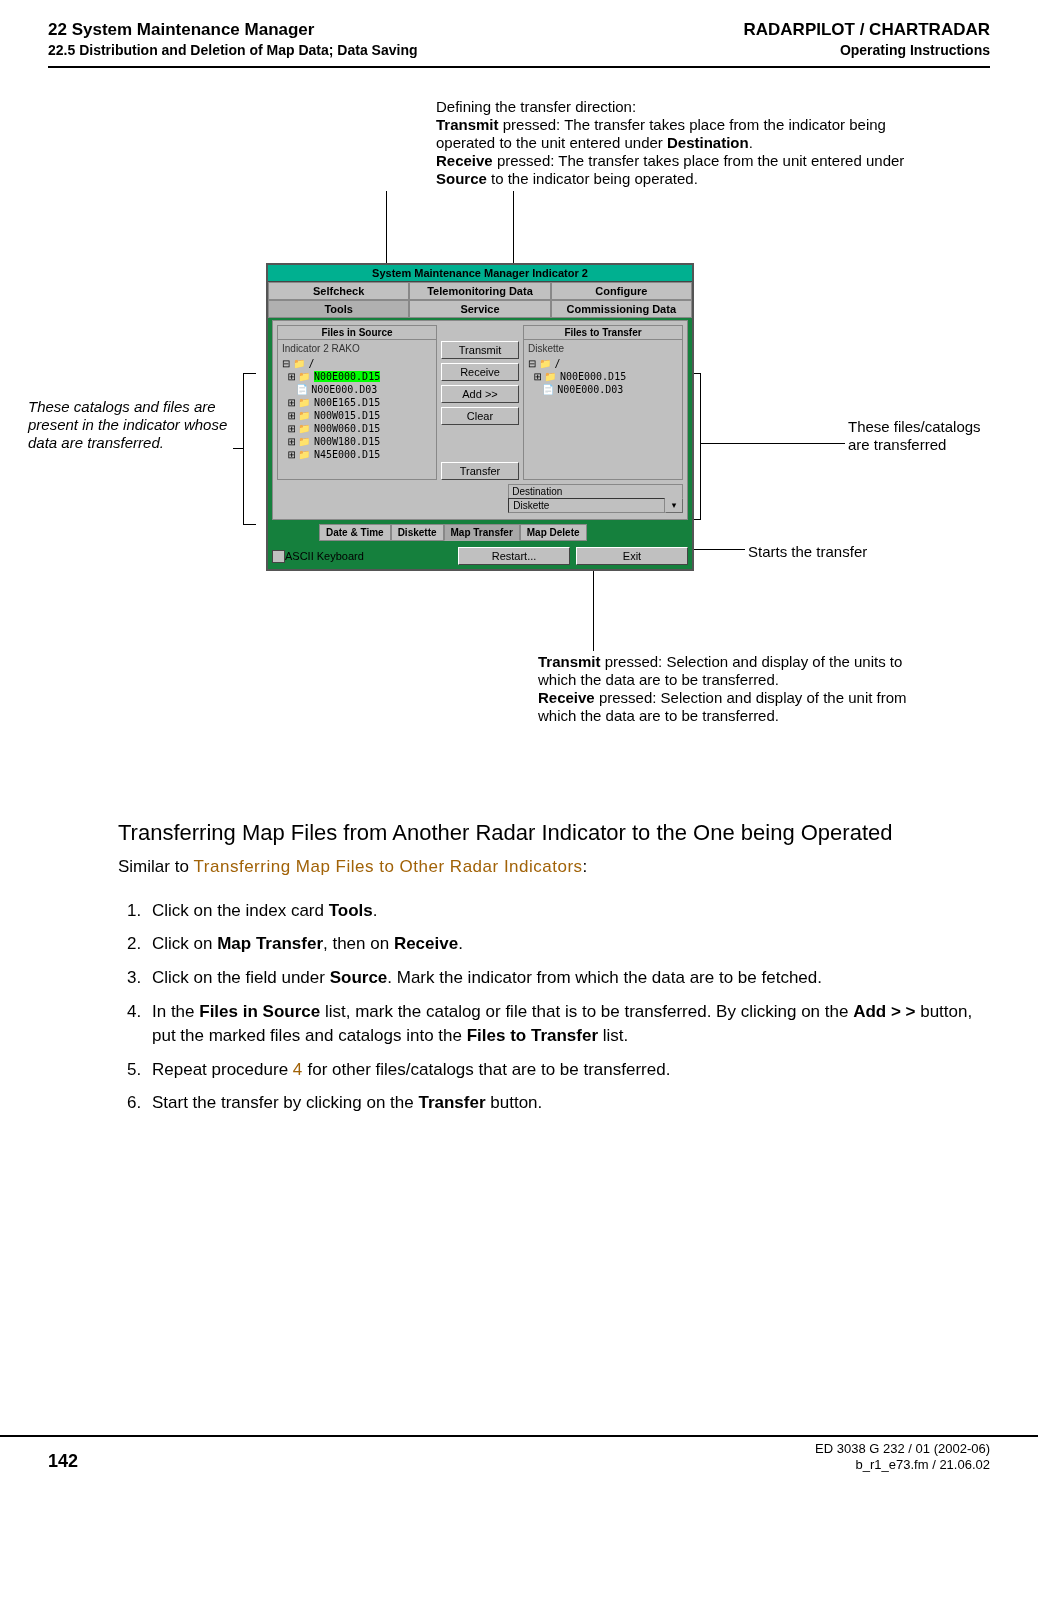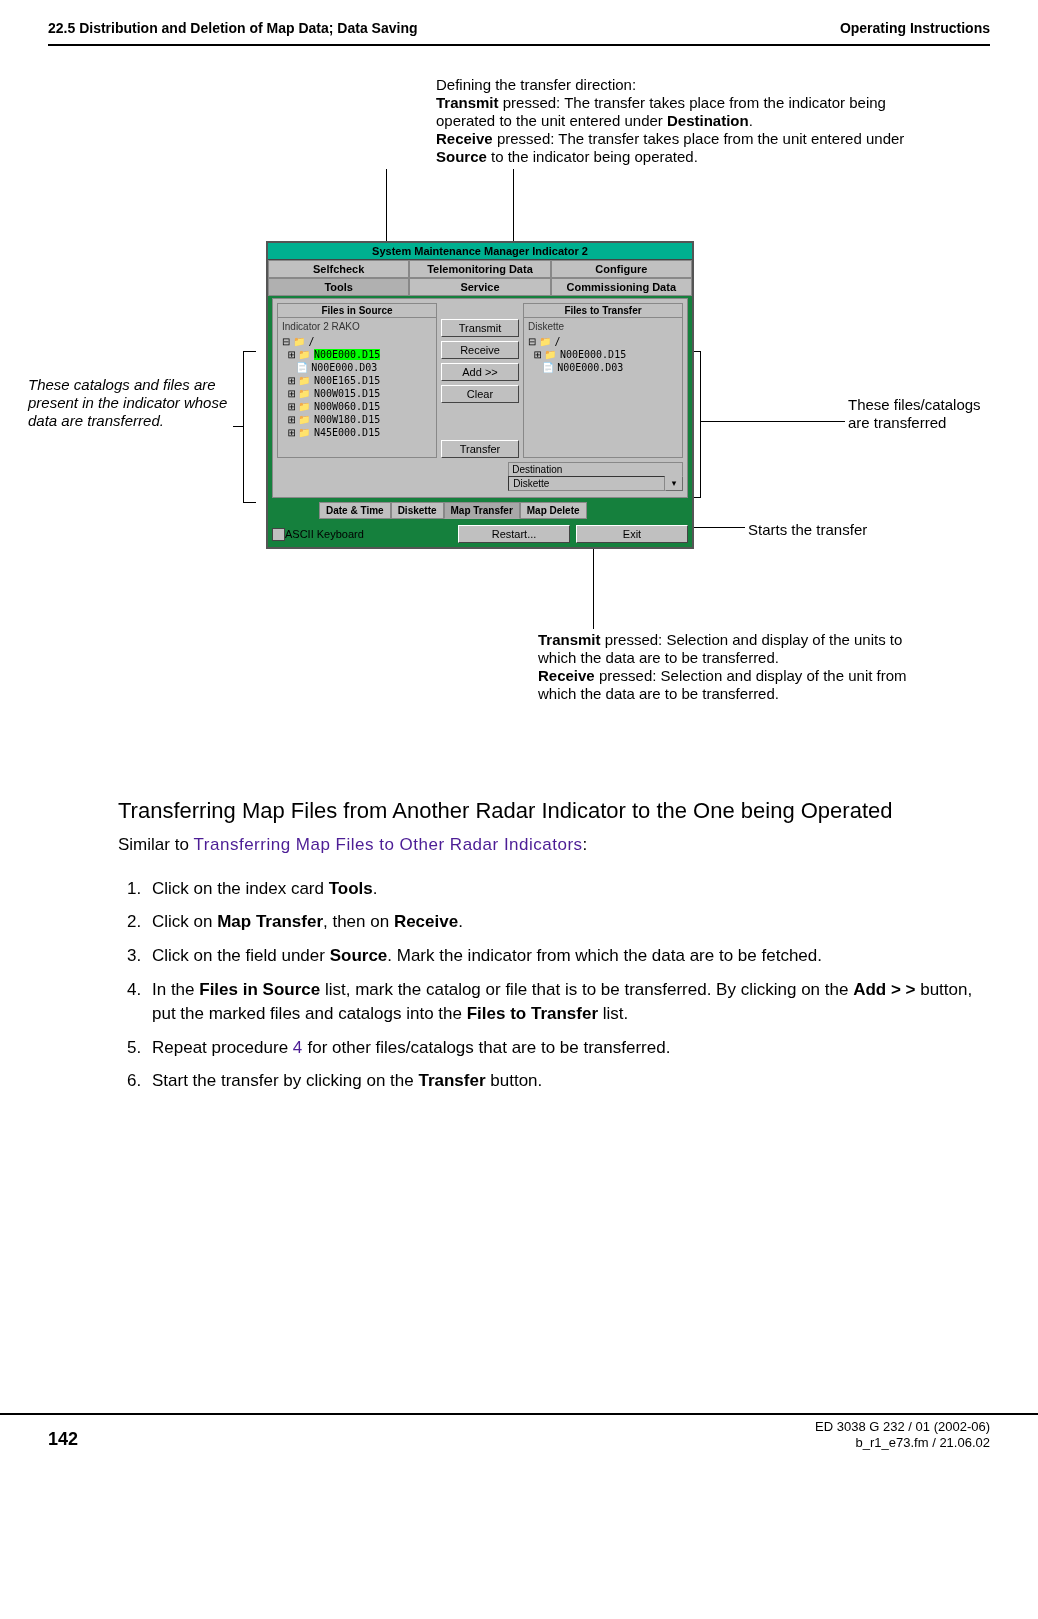--- a/index.html
+++ b/index.html
@@ -318,21 +318,21 @@
   
   .section-h {
     font-weight: normal;
     font-size: 22px;
     margin: 30px 0 8px 0;
   }
   .intro {
     font-size: 17px;
     margin: 0 0 10px 0;
   }
-  .link { color: #4c1d95; letter-spacing: 0.5px; }
+  .link { color: #a16207; letter-spacing: 0.5px; }
   ol.steps {
     font-size: 17px;
     line-height: 1.4;
     padding-left: 28px;
     margin: 6px 0 0 0;
   }
   ol.steps li { margin-bottom: 10px; padding-left: 6px; }
 
   .footer {
     margin-top: 280px;
@@ -353,20 +353,24 @@
     text-align: right;
     font-size: 13px;
     line-height: 1.2;
   }
 </style>
 </head>
 <body>
 
 <div class="page">
 
+  <div class="header-row">
+    <div>22  System Maintenance Manager</div>
+    <div>RADARPILOT / CHARTRADAR</div>
+  </div>
   <div class="header-sub">
     <div>22.5  Distribution and Deletion of Map Data; Data Saving</div>
     <div class="right">Operating Instructions</div>
   </div>
   <div class="hr"></div>
 
 
   <div class="figure-wrap">
 
     <div class="top-callout">

